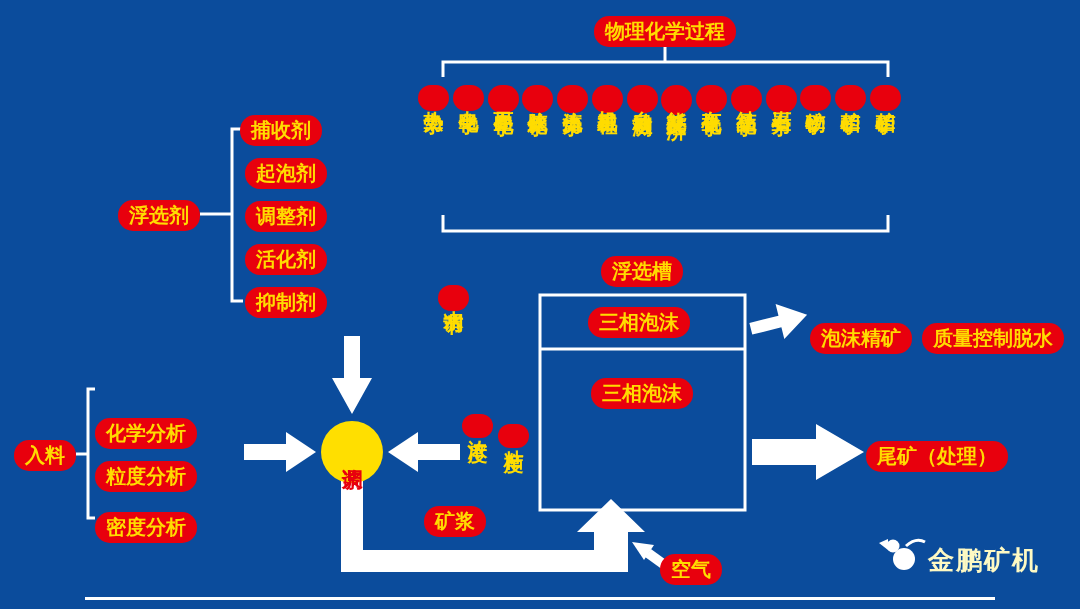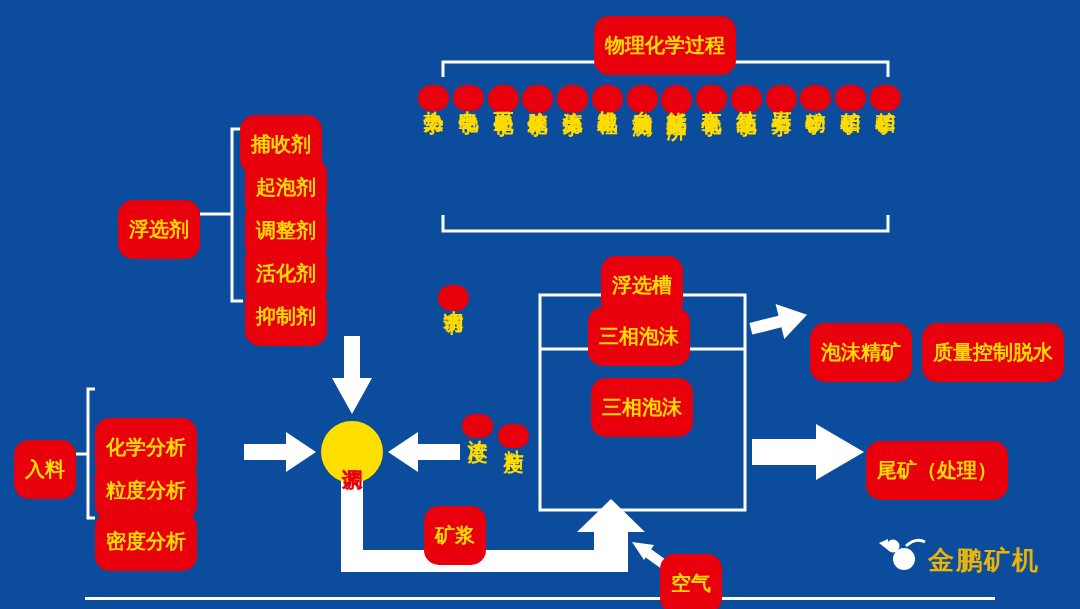--- a/index.html
+++ b/index.html
@@ -6,36 +6,36 @@
   html,body { background:#1a1a1a; }
   .stage {
     position:relative; width:1080px; height:609px;
     background:#0b4c9c; overflow:hidden;
     font-family:"DejaVu Sans", sans-serif;
   }
   .overlay { position:absolute; left:0; top:0; width:1080px; height:609px; }
   .pill {
     position:absolute; background:#e8000d; color:#ffdc00;
     font-weight:bold; font-size:20px; line-height:1.15;
-    padding:18px 11px; border-radius:15px; white-space:nowrap;
+    padding:4px 11px; border-radius:15px; white-space:nowrap;
   }
   .vpill {
     writing-mode:vertical-rl; text-orientation:upright;
     padding:10px 4px; letter-spacing:2px; border-radius:15px;
   }
   .disc { top:85px; }
   .circle {
     position:absolute; left:321px; top:421px; width:62px; height:62px;
     border-radius:50%; background:#ffdf00; color:#e8000d;
     font-weight:bold; font-size:21px;
     display:flex; align-items:center; justify-content:center;
     writing-mode:vertical-rl; text-orientation:upright; line-height:1;
   }
   .brand {
-    position:absolute; left:928px; top:543px; color:#eab308;
+    position:absolute; left:928px; top:543px; color:#fef9c3;
     font-size:26px; font-weight:bold; letter-spacing:2px;
   }
 </style>
 </head>
 <body>
 
 <div class="stage">
 
   <svg class="overlay" viewBox="0 0 1080 609">
 

